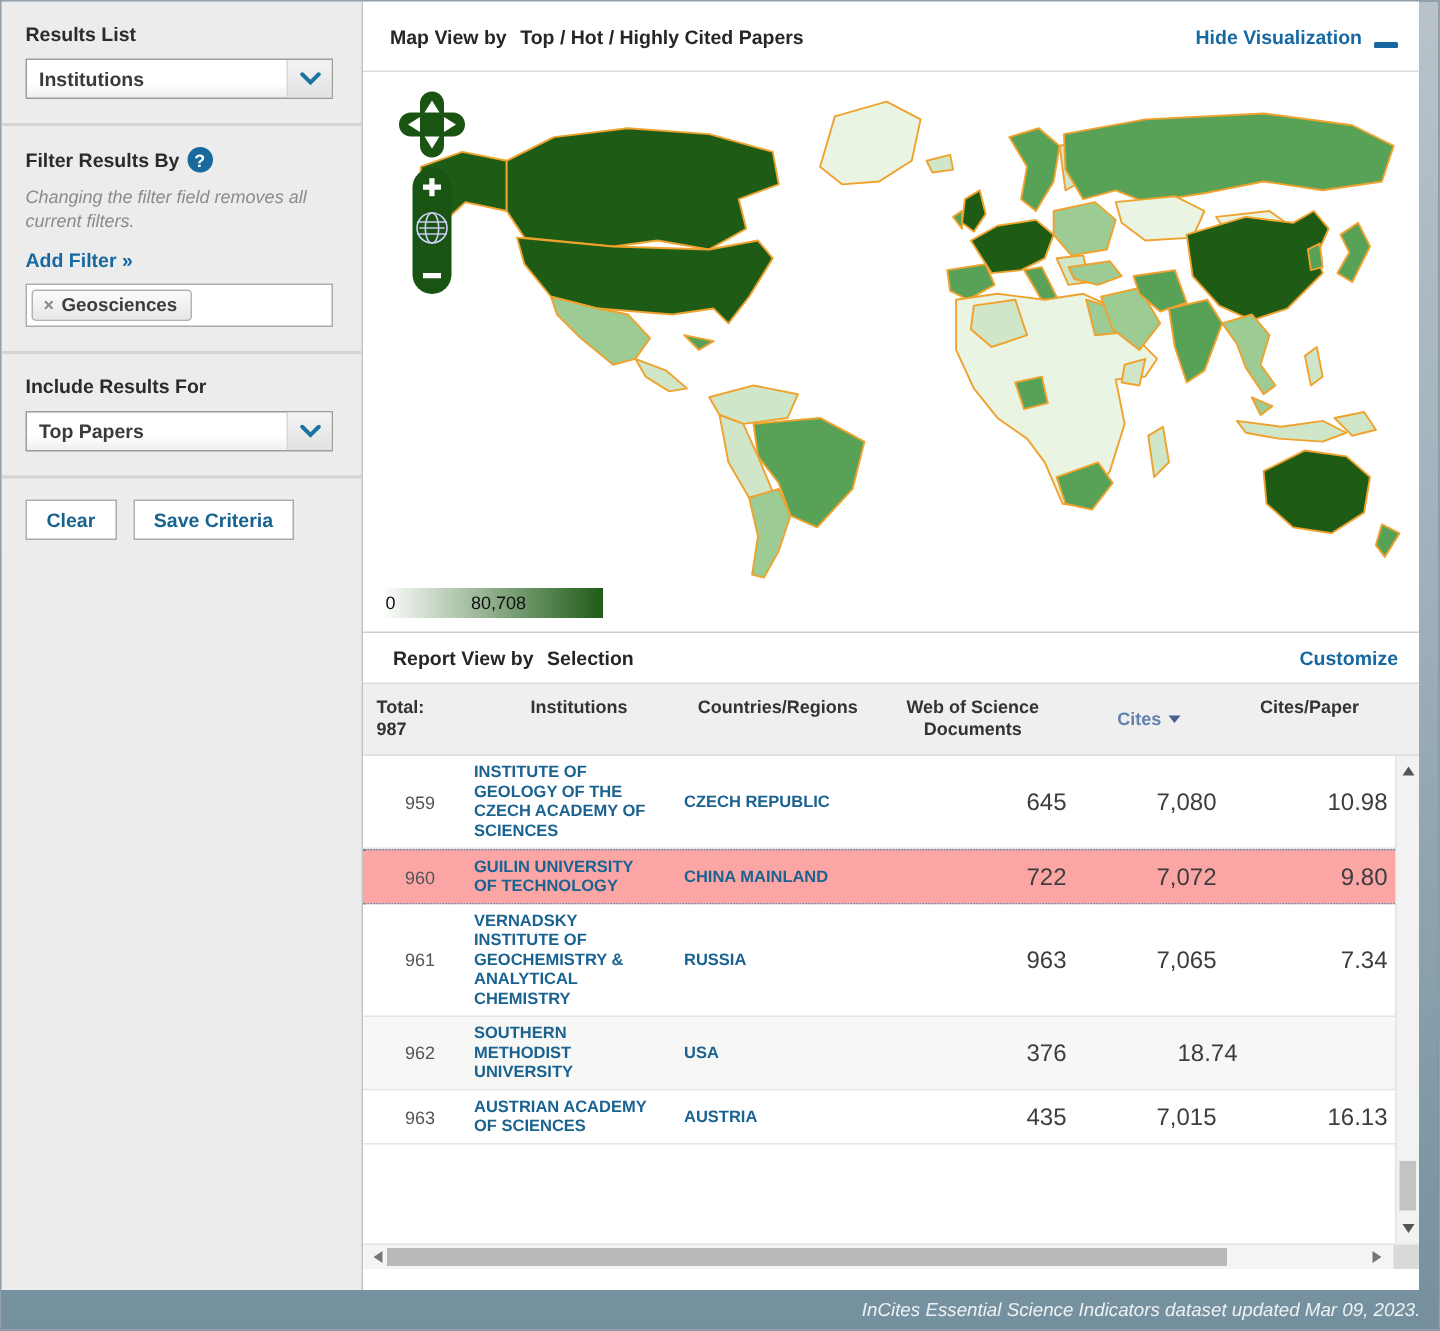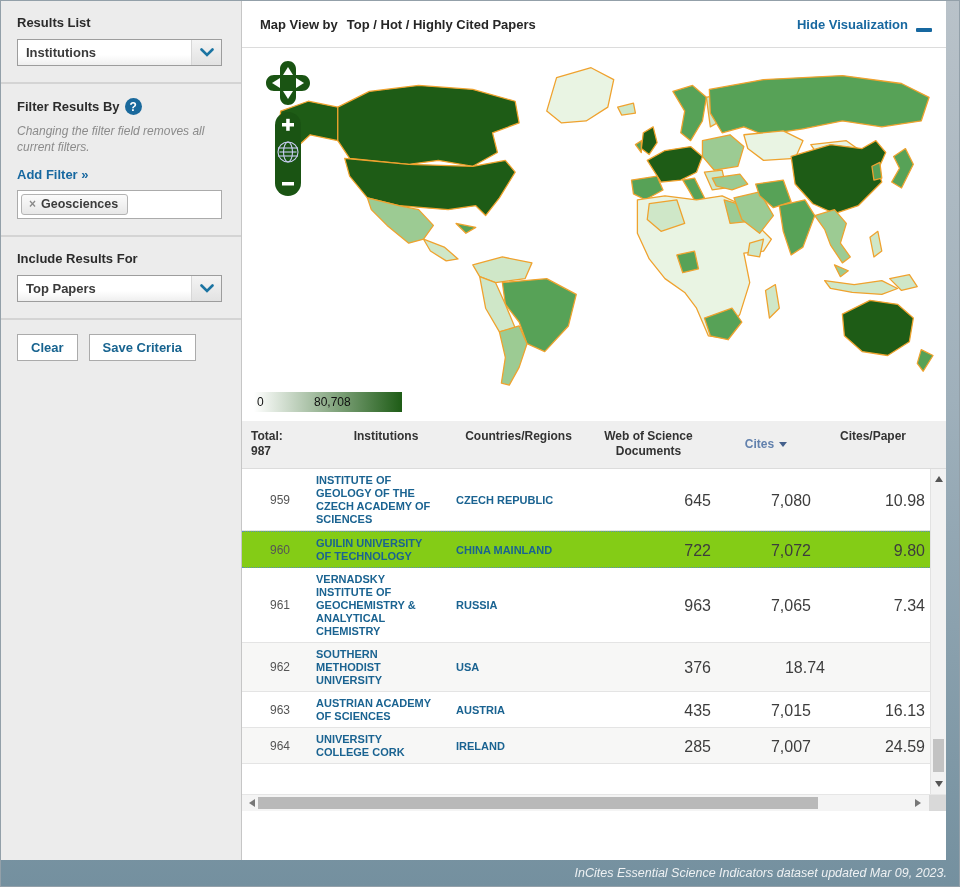--- a/index.html
+++ b/index.html
@@ -84,21 +84,21 @@
   .col-inst { width:140px; flex:none; }
   .col-country { width:125px; flex:none; }
   .col-docs { width:135px; flex:none; }
   .col-cites { width:100px; flex:none; }
   .col-cpp { width:114px; flex:none; }
 
   .table-wrap { display:flex; flex:none; height:325px; overflow:hidden; }
   .table-body { width:688px; flex:none; }
   .trow { display:flex; border-bottom:1px solid #e4e4e4; padding:4px 0; background:#fff; }
   .trow.striped { background:#f7f7f6; }
-  .trow.selected { background:#84cc16; border-top:1px dotted #5b8bc0; border-bottom:1px dotted #5b8bc0; }
+  .trow.selected { background:#fca5a5; border-top:1px dotted #5b8bc0; border-bottom:1px dotted #5b8bc0; }
   .td { font-size:11px; line-height:13px; color:#444; padding-top:1px; }
   .td-rank { text-align:right; padding-right:26px; font-size:12px; color:#555; }
   .td-inst, .td-country { font-weight:bold; color:#1a6391; text-transform:uppercase; padding-right:22px; }
   .td-num { text-align:right; padding-right:5px; font-size:16px; color:#3d3d3d; }
   .trow .col-rank, .trow .col-inst, .trow .col-country, .trow .col-docs, .trow .col-cites, .trow .col-cpp { display:flex; flex-direction:column; justify-content:center; }
   .trow .td-num { justify-content:center; }
 
   
   .vscroll { width:16px; flex:none; background:#f2f2f2; border-left:1px solid #e2e2e2; position:relative; }
   .vs-up, .vs-down { position:absolute; left:0; width:100%; height:16px; display:flex; align-items:center; justify-content:center; cursor:pointer; }
@@ -275,20 +275,27 @@
         </div>
       </div>
 
       <div class="legend-row">
         <div class="legend-bar">
           <span class="legend-min">0</span>
           <span class="legend-max">80,708</span>
         </div>
       </div>
 
+      <div class="report-bar">
+        <div class="ph-title">
+          <span>Report View by</span>
+          <span>Selection</span>
+        </div>
+        <a class="link">Customize</a>
+      </div>
 
       <div class="table-head">
         <div class="th col-rank">
           <div>Total:</div>
           <div>987</div>
         </div>
         <div class="th col-inst">Institutions</div>
         <div class="th col-country">Countries/Regions</div>
         <div class="th col-docs">Web of Science Documents</div>
         <div class="th col-cites th-sort">
@@ -388,40 +395,20 @@
                 <span class="td td-country">AUSTRIA</span>
               </div>
     <div class="col-docs">
                 <span class="td td-num">435</span>
               </div>
     <div class="col-cites">
                 <span class="td td-num">7,015</span>
               </div>
     <div class="col-cpp">
                 <span class="td td-num">16.13</span>
-              </div>
-  </div>
-            <div class="trow striped">
-    <div class="col-rank">
-                <span class="td td-rank">964</span>
-              </div>
-    <div class="col-inst">
-                <span class="td td-inst">UNIVERSITY COLLEGE CORK</span>
-              </div>
-    <div class="col-country">
-                <span class="td td-country">IRELAND</span>
-              </div>
-    <div class="col-docs">
-                <span class="td td-num">285</span>
-              </div>
-    <div class="col-cites">
-                <span class="td td-num">7,007</span>
-              </div>
-    <div class="col-cpp">
-                <span class="td td-num">24.59</span>
               </div>
   </div>
           </div>
         <div class="vscroll">
           <div class="vs-up">
               <span class="tri-up"></span>
             </div>
           <div class="vs-thumb"></div>
           <div class="vs-down">
               <span class="tri-down"></span>

